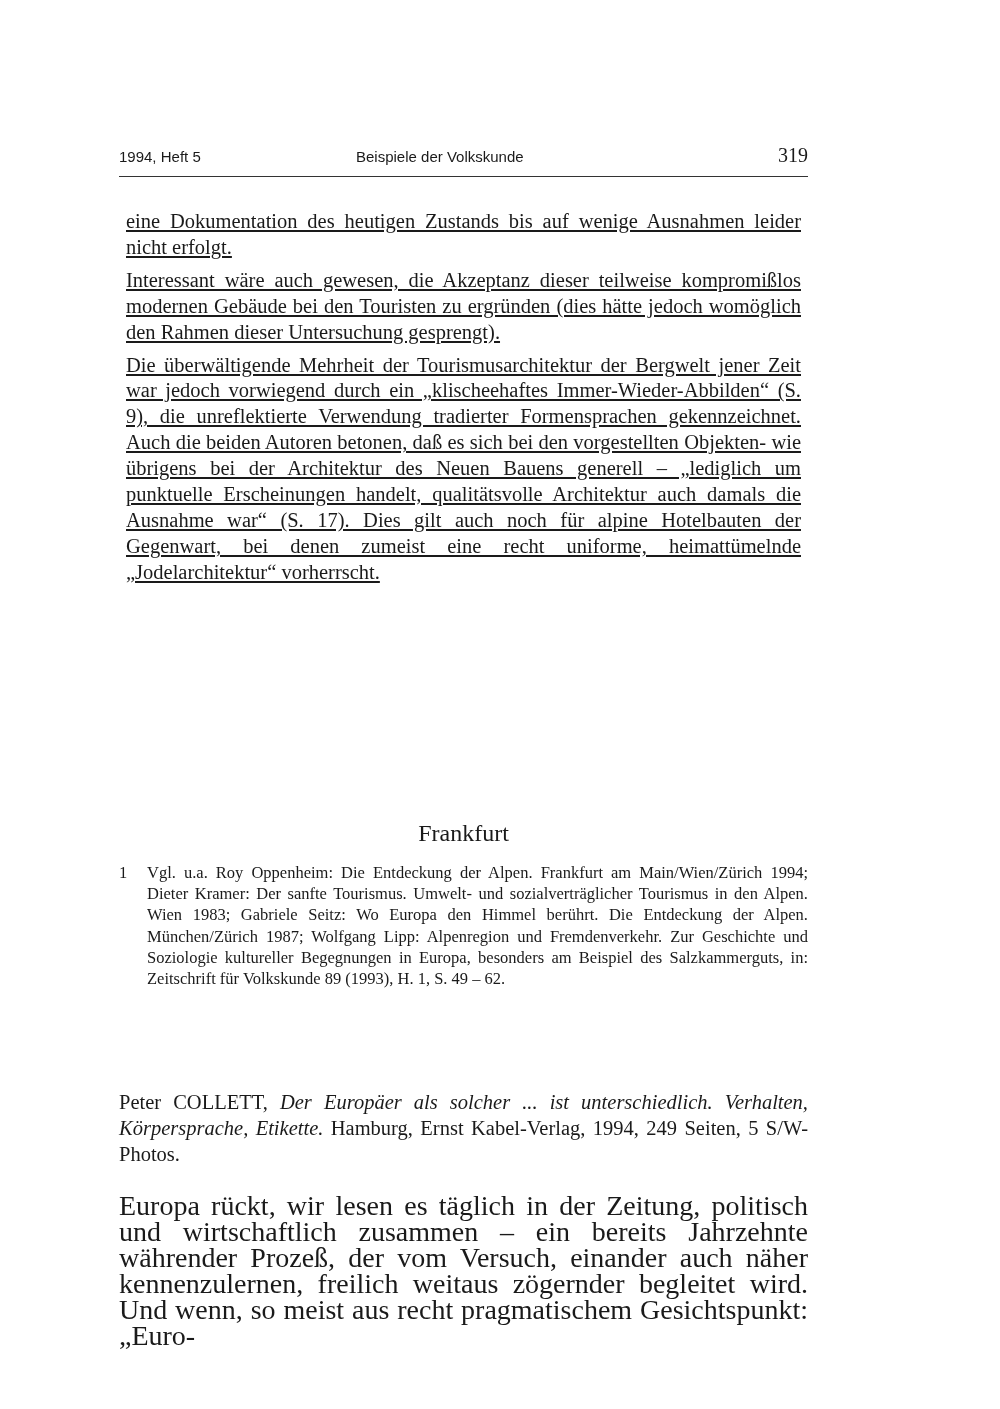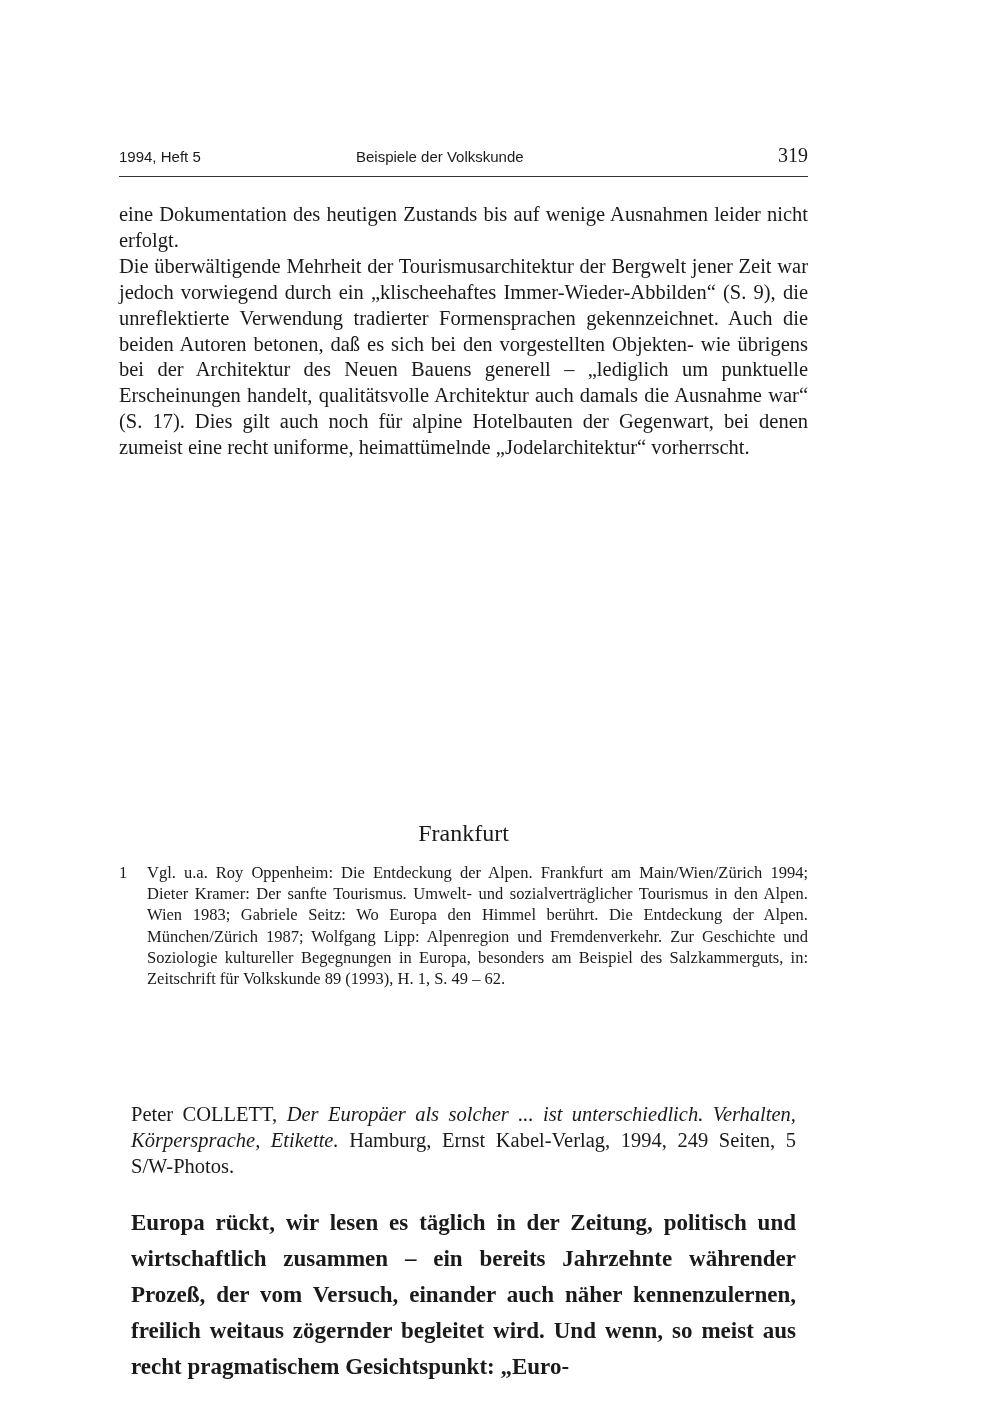--- a/index.html
+++ b/index.html
@@ -5,44 +5,45 @@
   html, body { margin: 0; padding: 0; background: #ffffff; }
   body { width: 1000px; height: 1409px; position: relative; overflow: hidden;
          font-family: "Liberation Serif", "DejaVu Serif", serif; color: #1a1a1a; }
   .page { position: absolute; left: 119px; top: 0; width: 689px; }
   .header { position: absolute; top: 144px; left: 0; width: 689px; height: 30px; }
   .hdr-left { position: absolute; left: 0; top: 4px; font-family: "Liberation Sans", sans-serif; font-size: 15px; }
   .hdr-center { position: absolute; left: 237px; top: 4px; font-family: "Liberation Sans", sans-serif; font-size: 15px; }
   .hdr-right { position: absolute; right: 0; top: 0; font-size: 20px; }
   .rule { position: absolute; top: 176px; left: 0; width: 689px; height: 1px; background: #333; }
   .body { position: absolute; top: 202px; left: 0; width: 689px; font-size: 20.5px; line-height: 25.9px; }
-  .body p { margin: 0; text-align: justify; }
+  .body p { margin: 7px; text-align: justify; text-decoration: underline; }
   .signature { text-align: right; margin-top: 0; }
   .section-title { position: absolute; top: 820px; left: 0; width: 689px; text-align: center; font-size: 24px; }
   .footnote { position: absolute; top: 862px; left: 0; width: 689px; font-size: 16.5px; line-height: 21.2px; }
   .fn-num { position: absolute; left: 0; top: 0; }
   .fn-text { margin-left: 28px; text-align: justify; }
   .review { position: absolute; top: 1089px; left: 0; width: 689px; font-size: 20.5px; line-height: 26px; text-align: justify; }
-  .review2 { position: absolute; top: 1193px; left: 0; width: 689px; font-size: 23px; line-height: 36px; text-align: justify; font-weight: bold; }
-  .review2 p, .review p { margin: 12px; }
+  .review2 { position: absolute; top: 1193px; left: 0; width: 689px; font-size: 28px; line-height: 26px; text-align: justify; }
+  .review2 p, .review p { margin: 0; }
   em { font-style: italic; }
 </style>
 </head>
 <body>
 
 <div class="page">
   <div class="header">
     <span class="hdr-left">1994, Heft 5</span>
     <span class="hdr-center">Beispiele der Volkskunde</span>
     <span class="hdr-right">319</span>
   </div>
   <div class="rule"></div>
 
   <div class="body">
     <p>eine Dokumentation des heutigen Zustands bis auf wenige Ausnahmen leider nicht erfolgt.</p>
+    <p>Interessant wäre auch gewesen, die Akzeptanz dieser teilweise kompromißlos modernen Gebäude bei den Touristen zu ergründen (dies hätte jedoch womöglich den Rahmen dieser Untersuchung gesprengt).</p>
     <p>Die überwältigende Mehrheit der Tourismusarchitektur der Bergwelt jener Zeit war jedoch vorwiegend durch ein „klischeehaftes Immer-Wieder-Abbilden“ (S. 9), die unreflektierte Verwendung tradierter Formensprachen gekennzeichnet. Auch die beiden Autoren betonen, daß es sich bei den vorgestellten Objekten- wie übrigens bei der Architektur des Neuen Bauens generell – „lediglich um punktuelle Erscheinungen handelt, qualitätsvolle Architektur auch damals die Ausnahme war“ (S. 17). Dies gilt auch noch für alpine Hotelbauten der Gegenwart, bei denen zumeist eine recht uniforme, heimattümelnde „Jodelarchitektur“ vorherrscht.</p>
   </div>
 
   <div class="section-title">Frankfurt</div>
 
   <div class="footnote">
     <span class="fn-num">1</span>
     <div class="fn-text">Vgl. u.a. Roy Oppenheim: Die Entdeckung der Alpen. Frankfurt am Main/Wien/Zürich 1994; Dieter Kramer: Der sanfte Tourismus. Umwelt- und sozialverträglicher Tourismus in den Alpen. Wien 1983; Gabriele Seitz: Wo Europa den Himmel berührt. Die Entdeckung der Alpen. München/Zürich 1987; Wolfgang Lipp: Alpenregion und Fremdenverkehr. Zur Geschichte und Soziologie kultureller Begegnungen in Europa, besonders am Beispiel des Salzkammerguts, in: Zeitschrift für Volkskunde 89 (1993), H. 1, S. 49 – 62.</div>
   </div>
 

